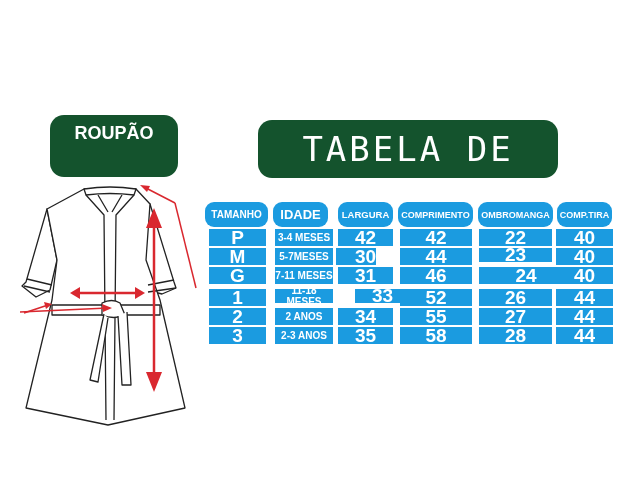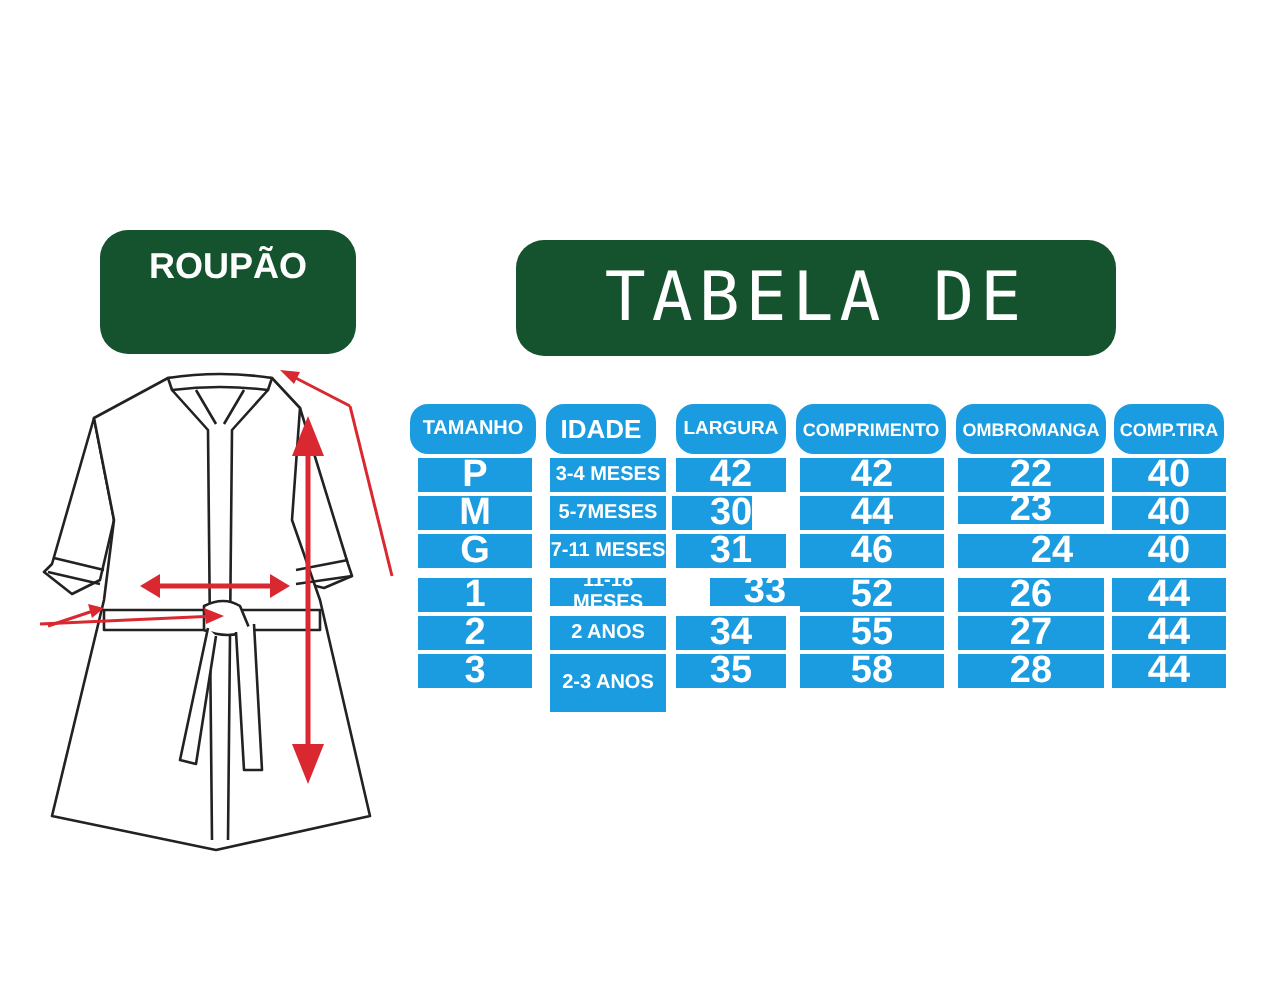--- a/index.html
+++ b/index.html
@@ -114,19 +114,19 @@
     <div>
       <div class="cell big" style="left: 209px; top: 308px; width: 57px; height: 17px;">2</div>
       <div class="cell age" style="left: 275px; top: 308px; width: 58px; height: 17px;">2 ANOS</div>
       <div class="cell big" style="left: 338px; top: 308px; width: 55px; height: 17px;">34</div>
       <div class="cell big" style="left: 400px; top: 308px; width: 72px; height: 17px;">55</div>
       <div class="cell big" style="left: 479px; top: 308px; width: 73px; height: 17px;">27</div>
       <div class="cell big" style="left: 556px; top: 308px; width: 57px; height: 17px;">44</div>
     </div>
     <div>
       <div class="cell big" style="left: 209px; top: 327px; width: 57px; height: 17px;">3</div>
-      <div class="cell age" style="left: 275px; top: 327px; width: 58px; height: 29px;">2-3 ANOS</div>
+      <div class="cell age" style="left: 275px; top: 327px; width: 58px; height: 17px;">2-3 ANOS</div>
       <div class="cell big" style="left: 338px; top: 327px; width: 55px; height: 17px;">35</div>
       <div class="cell big" style="left: 400px; top: 327px; width: 72px; height: 17px;">58</div>
       <div class="cell big" style="left: 479px; top: 327px; width: 73px; height: 17px;">28</div>
       <div class="cell big" style="left: 556px; top: 327px; width: 57px; height: 17px;">44</div>
     </div>
   </div>
 
 </body></html>

